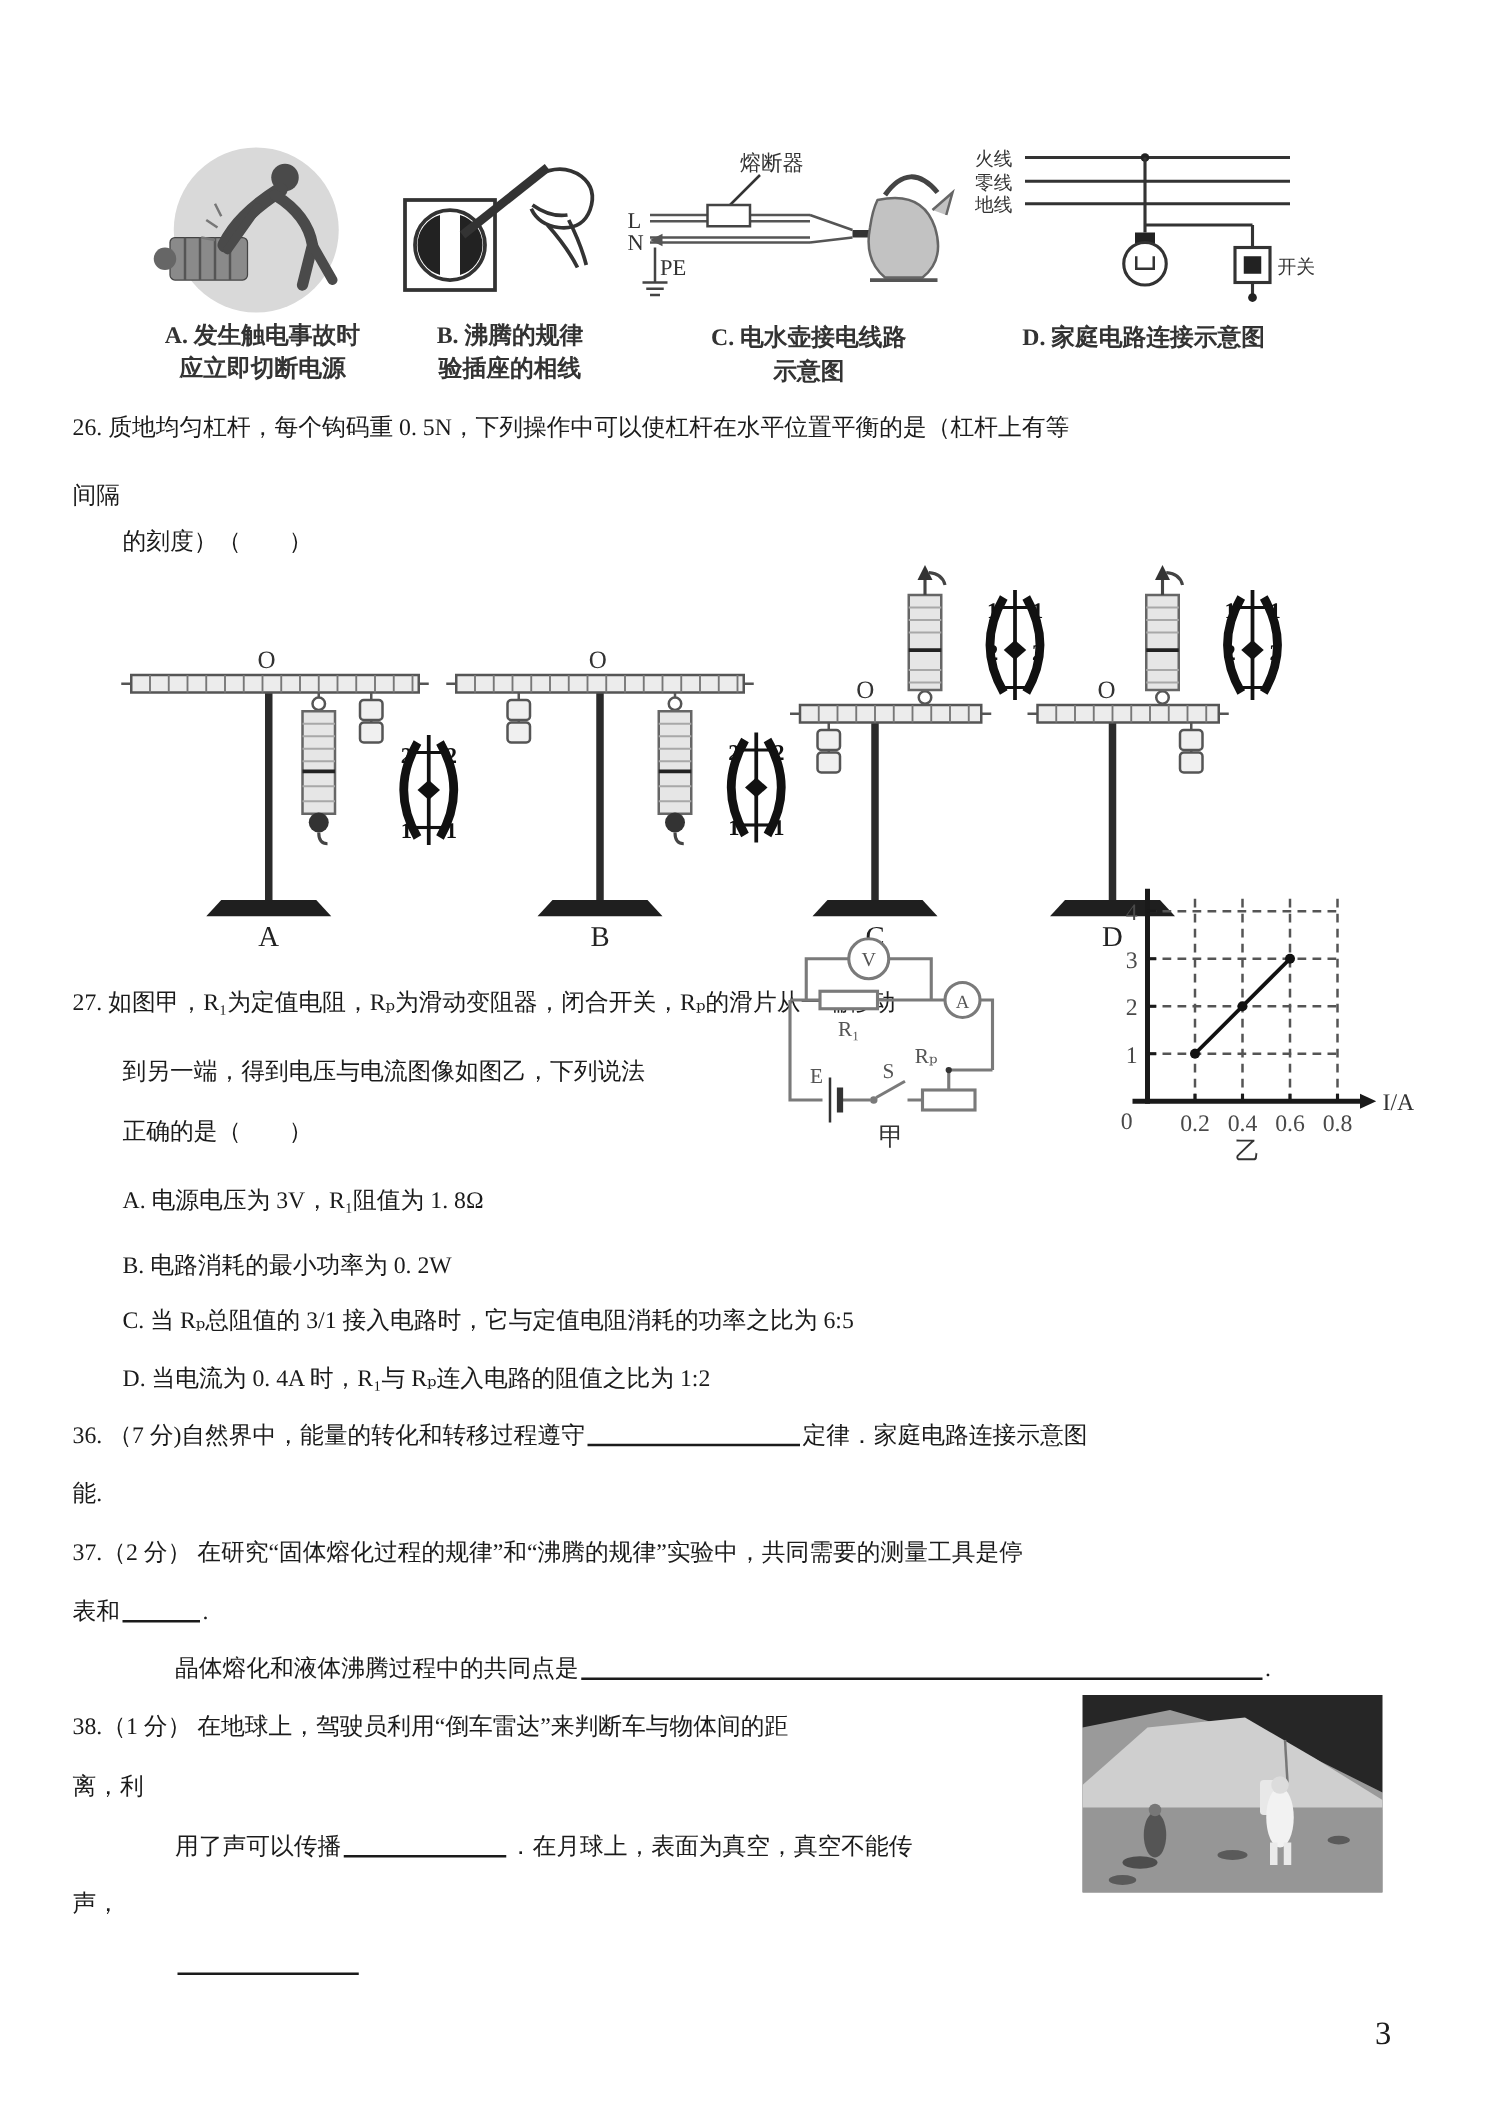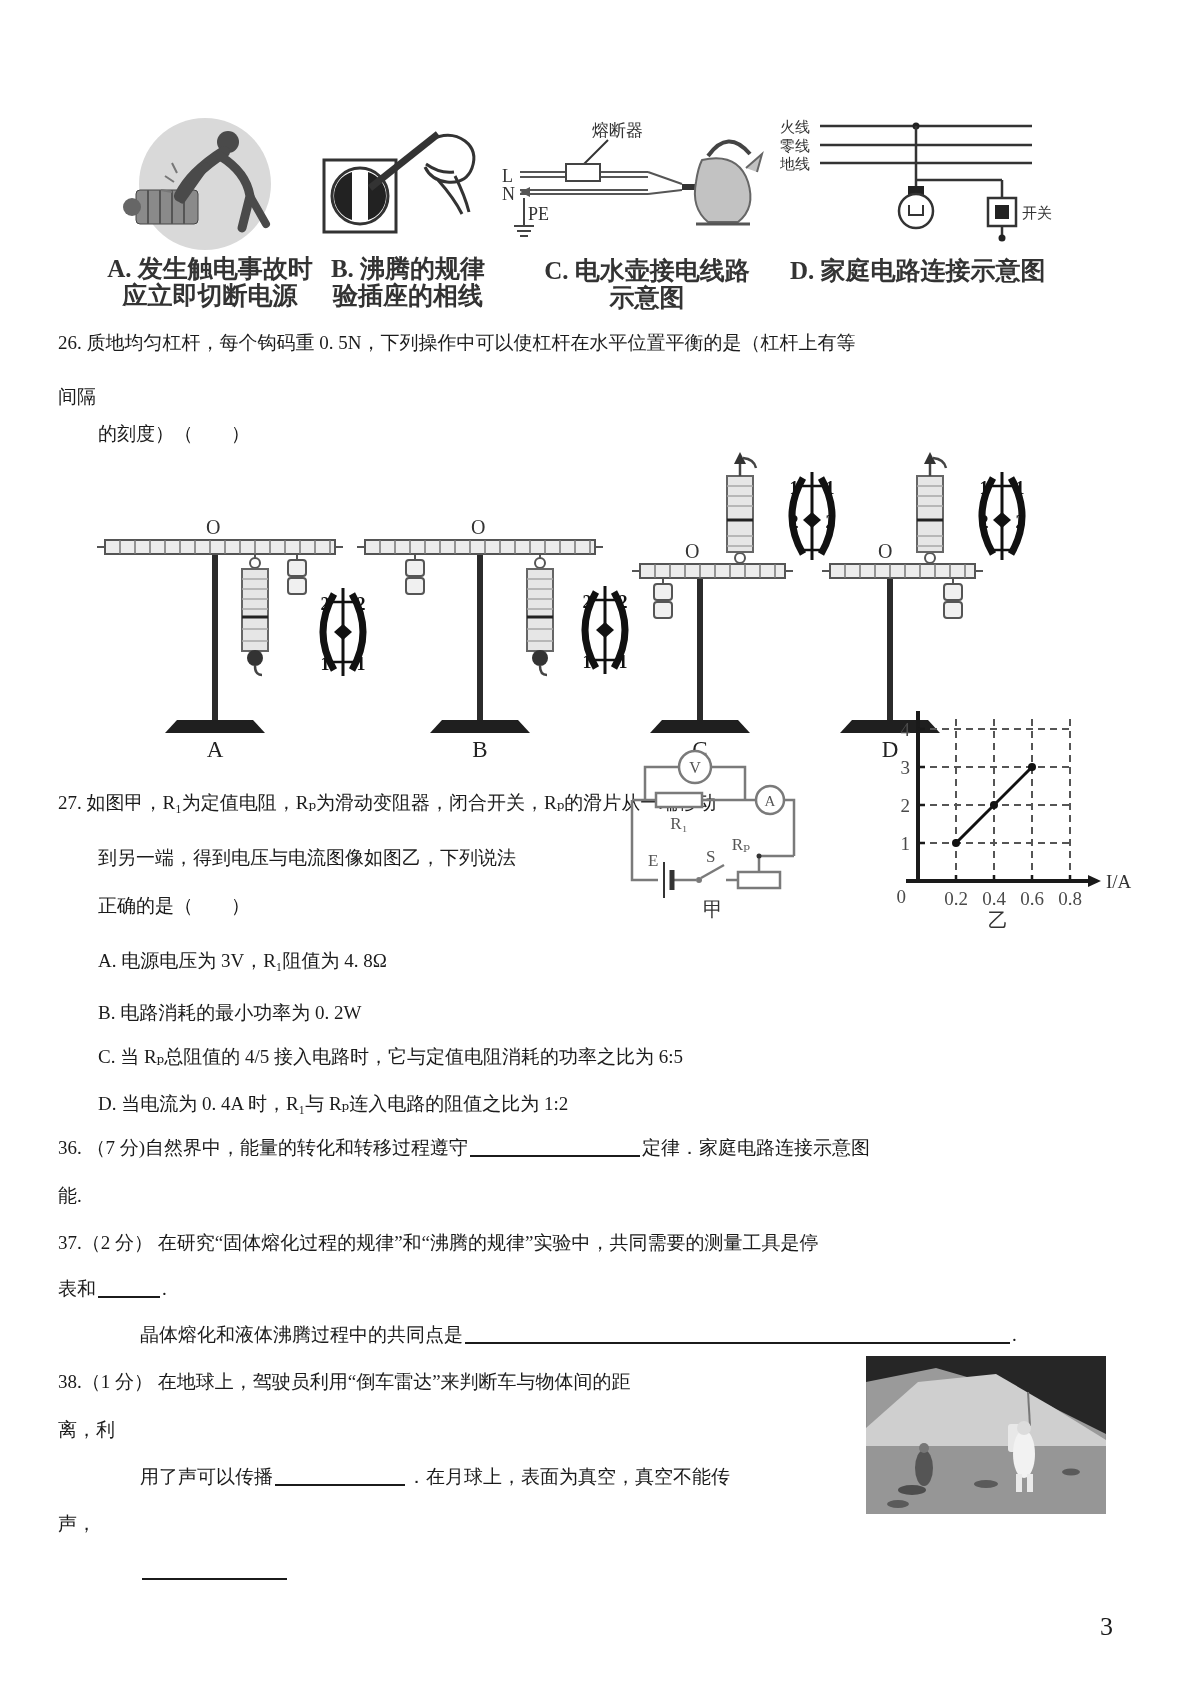--- a/index.html
+++ b/index.html
@@ -1,21 +1,21 @@
 <!DOCTYPE html>
 <html><head>
 <meta charset="utf-8">
 <style>
   html,body{margin:0;padding:0;background:#fff;}
   .page{
     position:relative;width:1200px;height:1695px;background:#ffffff;
     font-family:"Liberation Serif","DejaVu Serif",serif;color:#1b1b1b;overflow:hidden;
   }
   .line{position:absolute;white-space:nowrap;font-size:19px;line-height:34px;color:#1b1b1b;}
-  .cap{position:absolute;font-size:25px;font-weight:700;color:#333;text-align:center;line-height:27px;white-space:nowrap;}
+  .cap{position:absolute;font-size:19px;font-weight:700;color:#333;text-align:center;line-height:27px;white-space:nowrap;}
   .blank{display:inline-block;border-bottom:2px solid #1b1b1b;height:24px;vertical-align:-3px;margin:0 2px;}
   .pagenum{position:absolute;font-size:26px;color:#1b1b1b;}
   svg{position:absolute;}
   text{font-family:"Liberation Serif","DejaVu Serif",serif;}
 </style>
 </head>
 <body>
 
 <div class="page">
 
@@ -200,23 +200,23 @@
     <text x="793" y="106" font-size="20" fill="#333">O</text>
     <use href="#scaleUp" x="845" y="112"></use>
     <use href="#magCD" x="917" y="64"></use>
     <use href="#hookpair" x="868" y="126"></use>
     <text x="805" y="305" font-size="23" text-anchor="middle" fill="#222">D</text>
   </svg>
 
   <div class="line" style="left:58px;top:786px">27. 如图甲，R₁为定值电阻，Rₚ为滑动变阻器，闭合开关，Rₚ的滑片从一端移动</div>
   <div class="line" style="left:98px;top:841px">到另一端，得到电压与电流图像如图乙，下列说法</div>
   <div class="line" style="left:98px;top:889px">正确的是（　　）</div>
-  <div class="line" style="left:98px;top:944px">A. 电源电压为 3V，R₁阻值为 4. 8Ω</div>
+  <div class="line" style="left:98px;top:944px">A. 电源电压为 3V，R₁阻值为 1. 8Ω</div>
   <div class="line" style="left:98px;top:996px">B. 电路消耗的最小功率为 0. 2W</div>
-  <div class="line" style="left:98px;top:1040px">C. 当 Rₚ总阻值的 4/5 接入电路时，它与定值电阻消耗的功率之比为 6:5</div>
+  <div class="line" style="left:98px;top:1040px">C. 当 Rₚ总阻值的 3/1 接入电路时，它与定值电阻消耗的功率之比为 6:5</div>
   <div class="line" style="left:98px;top:1087px">D. 当电流为 0. 4A 时，R₁与 Rₚ连入电路的阻值之比为 1:2</div>
 
   <svg style="left:618px;top:742px" width="210" height="185" viewBox="0 0 210 185">
     <g stroke="#7a7a7a" stroke-width="2.5" fill="none">
       <path d="M27,58 V25 H61"></path>
       <path d="M93,25 H127 V58"></path>
       <path d="M14,58 H38 M84,58 H138 M166,58 H176 V114"></path>
       <path d="M14,58 V138 H40"></path>
       <path d="M54,138 H78 M108,138 H120"></path>
       <path d="M141,130 V114 H176"></path>

